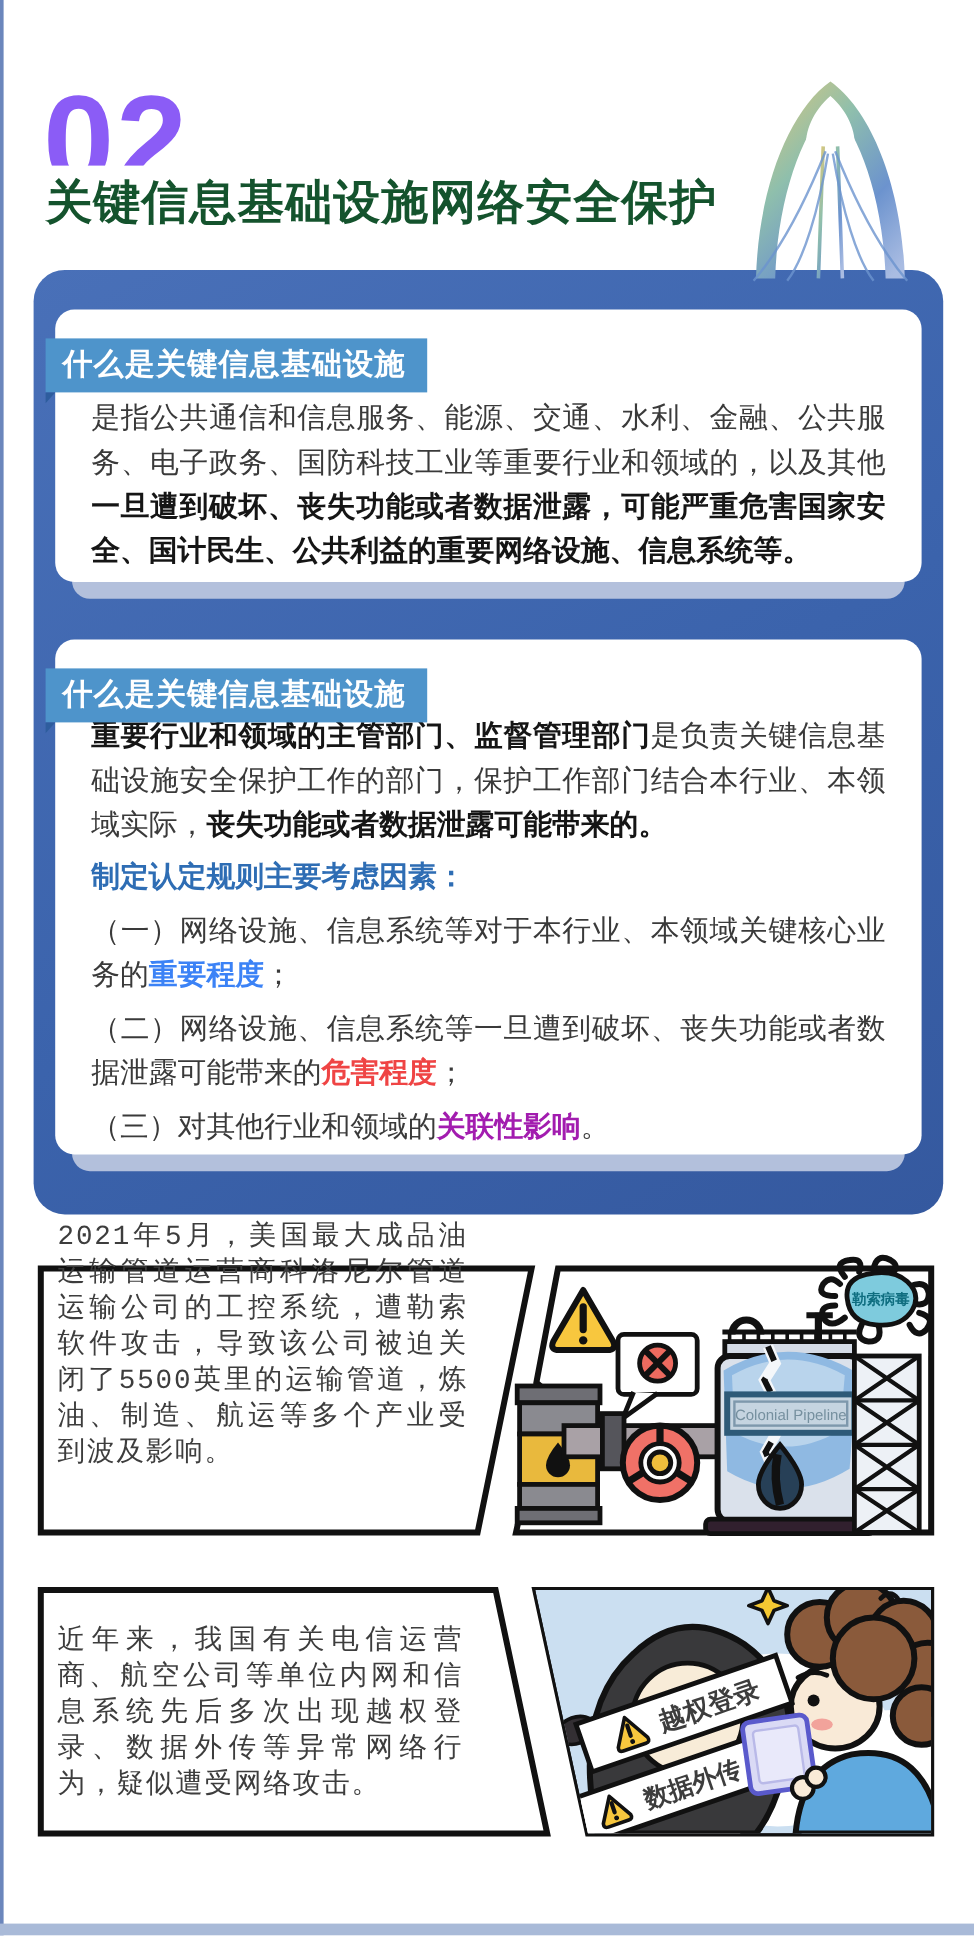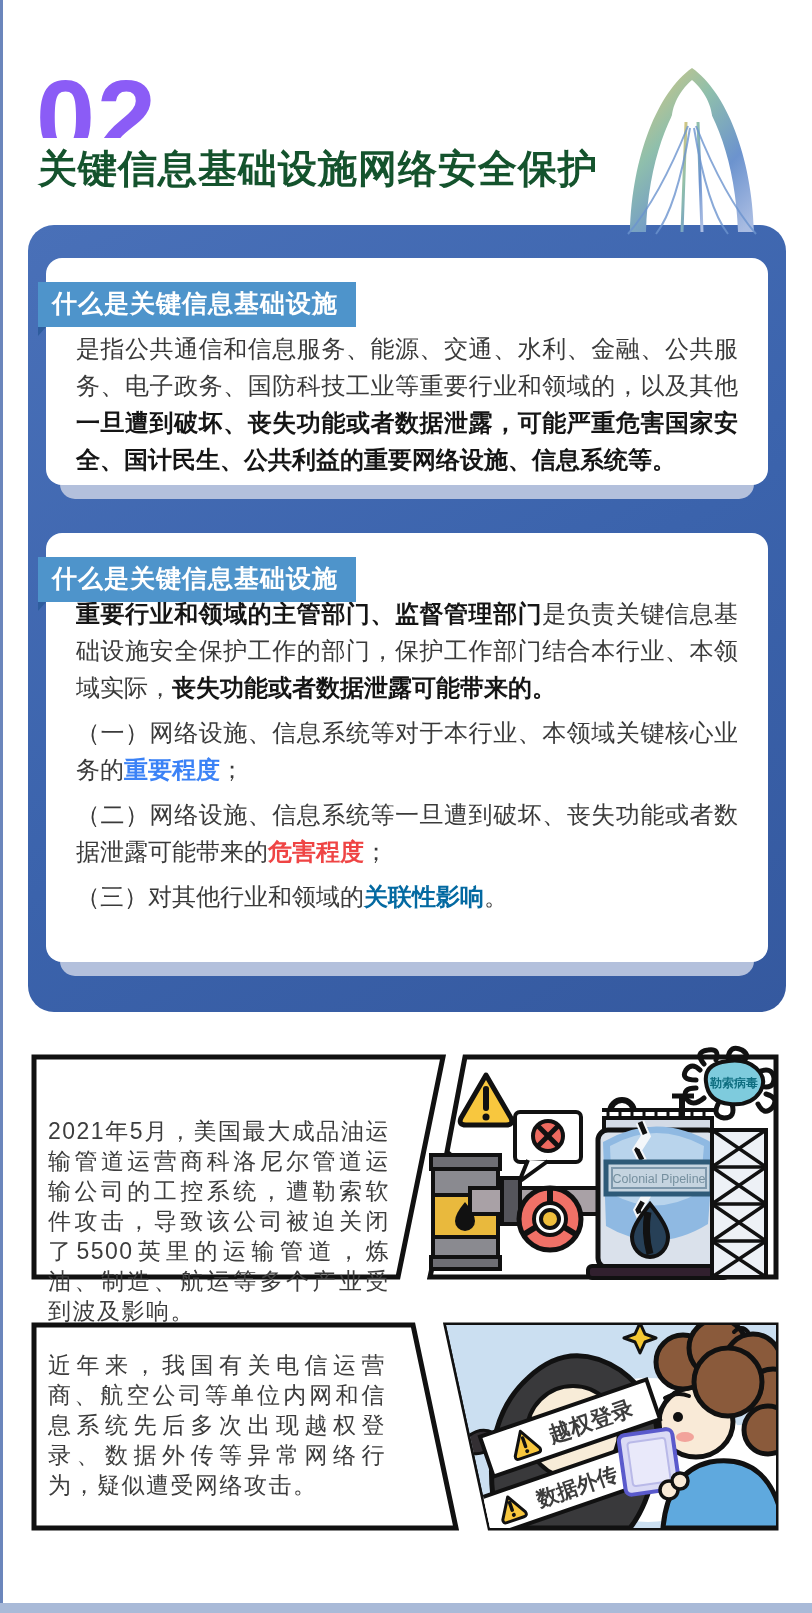--- a/index.html
+++ b/index.html
@@ -50,21 +50,21 @@
   .accent{font-weight:bold;}
   .subtitle{font-weight:bold;margin-top:6px;}
   .item{margin-top:8px;}
 
   
   .comic-svg{position:absolute;left:28px;z-index:0;}
   .comic-text{
     position:absolute;z-index:3;font-size:23px;line-height:30px;color:#3d3d3d;
     text-align:justify;letter-spacing:1.5px;
   }
-  .comic-text-1{left:48px;top:1116px;width:342px;}
+  .comic-text-1{left:48px;top:1016px;width:342px;font-family:Liberation Mono, monospace;}
   .comic-text-2{left:48px;top:1350px;width:338px;}
 </style>
 </head>
 <body>
 
 <div class="left-line"></div>
 
 <div class="section-number">02</div>
 <div class="section-title">关键信息基础设施网络安全保护</div>
 
@@ -92,28 +92,29 @@
     </div>
   </div>
 
   <div class="shadow-strip strip-2"></div>
   <div class="card card-2">
     <div class="badge">什么是关键信息基础设施</div>
     <div class="card-body">
       <div>
         <span class="b">重要行业和领域的主管部门、监督管理部门</span><span>是负责关键信息基础设施安全保护工作的部门，保护工作部门结合本行业、本领域实际，</span><span class="b">丧失功能或者数据泄露可能带来的。</span>
       </div>
+      <div class="subtitle" style="color:#2E6DB4">制定认定规则主要考虑因素：</div>
       <div class="item">
         <span>（一）网络设施、信息系统等对于本行业、本领域关键核心业务的</span><span class="accent" style="color:#3b82f6">重要程度</span><span>；</span>
       </div>
       <div class="item">
         <span>（二）网络设施、信息系统等一旦遭到破坏、丧失功能或者数据泄露可能带来的</span><span class="accent" style="color:#ef4444">危害程度</span><span>；</span>
       </div>
       <div class="item">
-        <span>（三）对其他行业和领域的</span><span class="accent" style="color:#0369a1">关联性影响</span><span>。</span>
+        <span>（三）对其他行业和领域的</span><span class="accent" style="color:#a21caf">关联性影响</span><span>。</span>
       </div>
     </div>
   </div>
 </div>
 
 <svg class="comic-svg" style="top:1042px" width="756" height="240" viewBox="0 0 756 240">
 
   <polygon points="6,15 415,15 370,235 6,235" fill="#ffffff" stroke="#111111" stroke-width="5"></polygon>
 
   <path d="M437 15 H748 V235 H402 L428 118 L419 110 Z" fill="#ffffff" stroke="#111111" stroke-width="5"></path>

